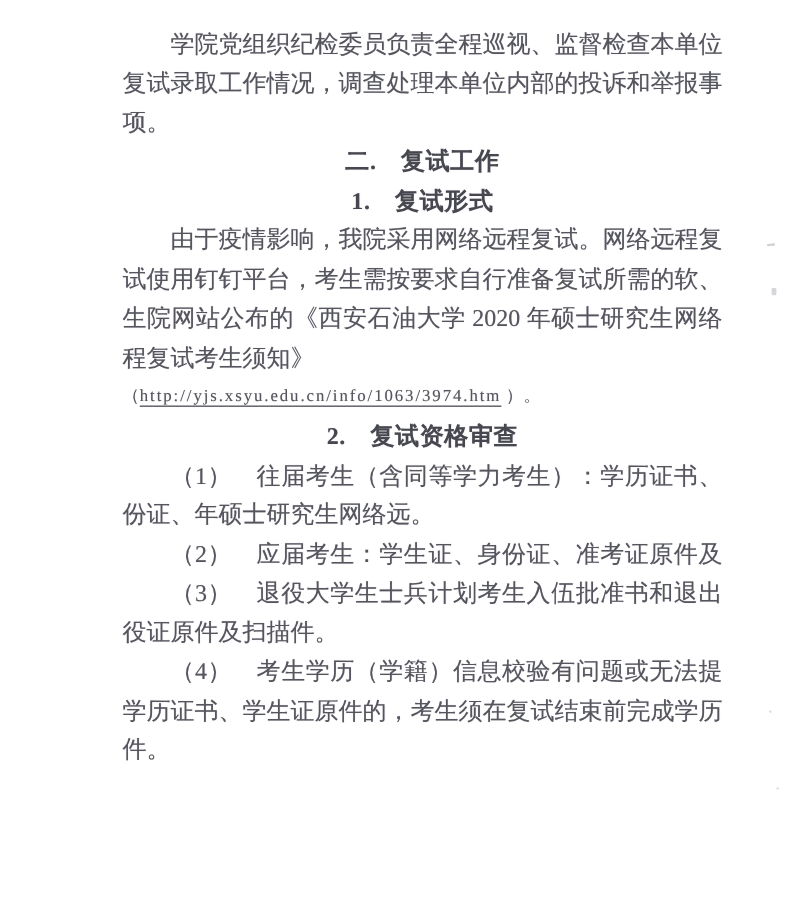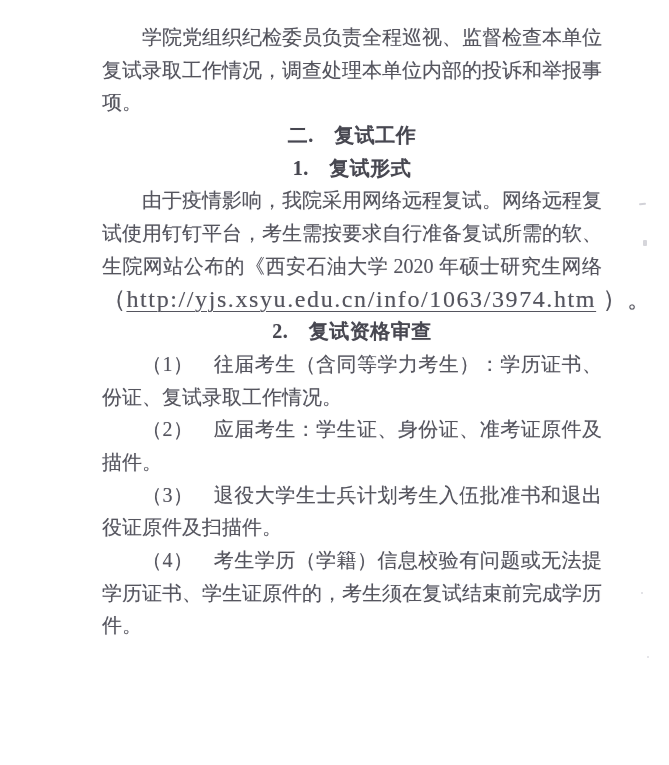--- a/index.html
+++ b/index.html
@@ -46,23 +46,22 @@
     padding-left:40px;
     width:460px;
   }
   .line.heading{
     font-weight:bold;
     color:var(--ink-bold);
     letter-spacing:0.5px;
     text-align:center;
   }
   .line.url-line{
-    font-size:24px;
+    font-size:14px;
     letter-spacing:0.5px;
-    text-align:center;
   }
   .line.url-line .url{
     font-family:"Liberation Serif","DejaVu Serif",serif;
     color:var(--ink);
     letter-spacing:1.6px;
     text-decoration:underline;
     text-underline-offset:4px;
     text-decoration-thickness:1.3px;
     cursor:pointer;
   }
@@ -83,26 +82,26 @@
 <div class="page">
   <div class="text-column">
       <div class="line para-first fill">学院党组织纪检委员负责全程巡视、监督检查本单位</div>
       <div class="line body fill">复试录取工作情况，调查处理本单位内部的投诉和举报事</div>
       <div class="line body">项。</div>
       <div class="line heading">二.　复试工作</div>
       <div class="line heading">1.　复试形式</div>
       <div class="line para-first fill">由于疫情影响，我院采用网络远程复试。网络远程复</div>
       <div class="line body fill">试使用钉钉平台，考生需按要求自行准备复试所需的软、</div>
       <div class="line body fill">生院网站公布的《西安石油大学 2020 年硕士研究生网络远</div>
+      <div class="line body">程复试考生须知》</div>
       <div class="line url-line"><span>（</span><span class="url">http://yjs.xsyu.edu.cn/info/1063/3974.htm</span><span> ）。</span></div>
       <div class="line heading">2.　复试资格审查</div>
       <div class="line para-first fill">（1）　往届考生（含同等学力考生）：学历证书、身</div>
-      <div class="line body">份证、复试录取工作情况。</div>
+      <div class="line body">份证、年硕士研究生网络远。</div>
       <div class="line para-first fill">（2）　应届考生：学生证、身份证、准考证原件及扫</div>
-      <div class="line body">描件。</div>
       <div class="line para-first fill">（3）　退役大学生士兵计划考生入伍批准书和退出现</div>
       <div class="line body">役证原件及扫描件。</div>
       <div class="line para-first fill">（4）　考生学历（学籍）信息校验有问题或无法提供</div>
       <div class="line body fill">学历证书、学生证原件的，考生须在复试结束前完成学历</div>
       <div class="line body">件。</div>
     </div>
   <div class="speck s1"></div>
   <div class="speck s2"></div>
   <div class="speck s3"></div>
   <div class="speck s4"></div>

